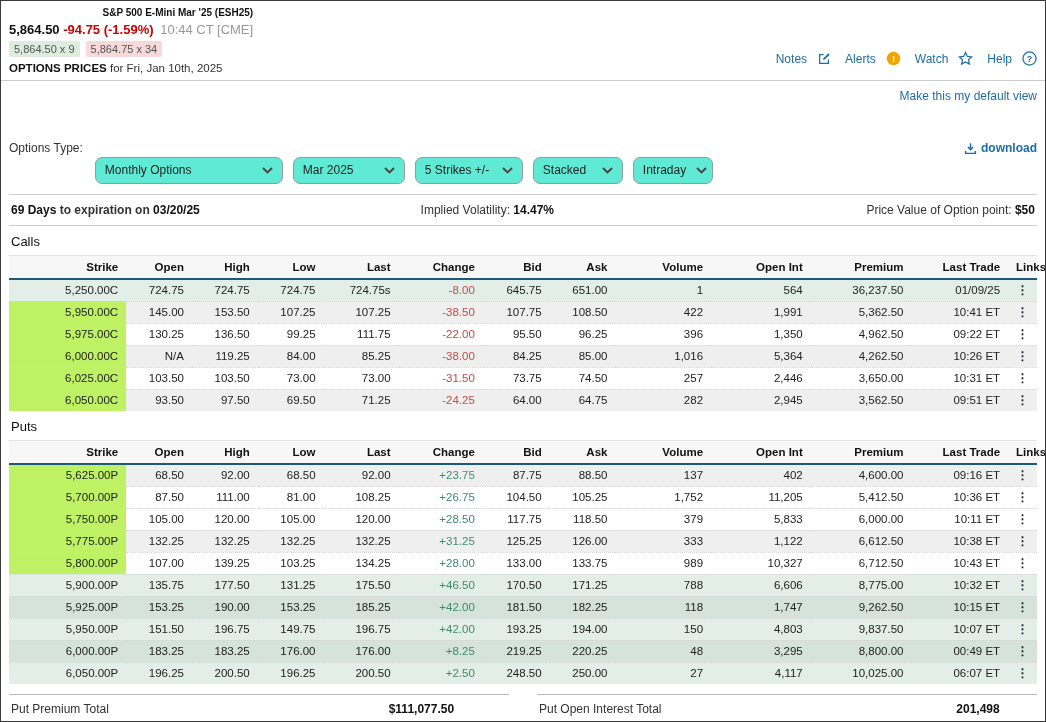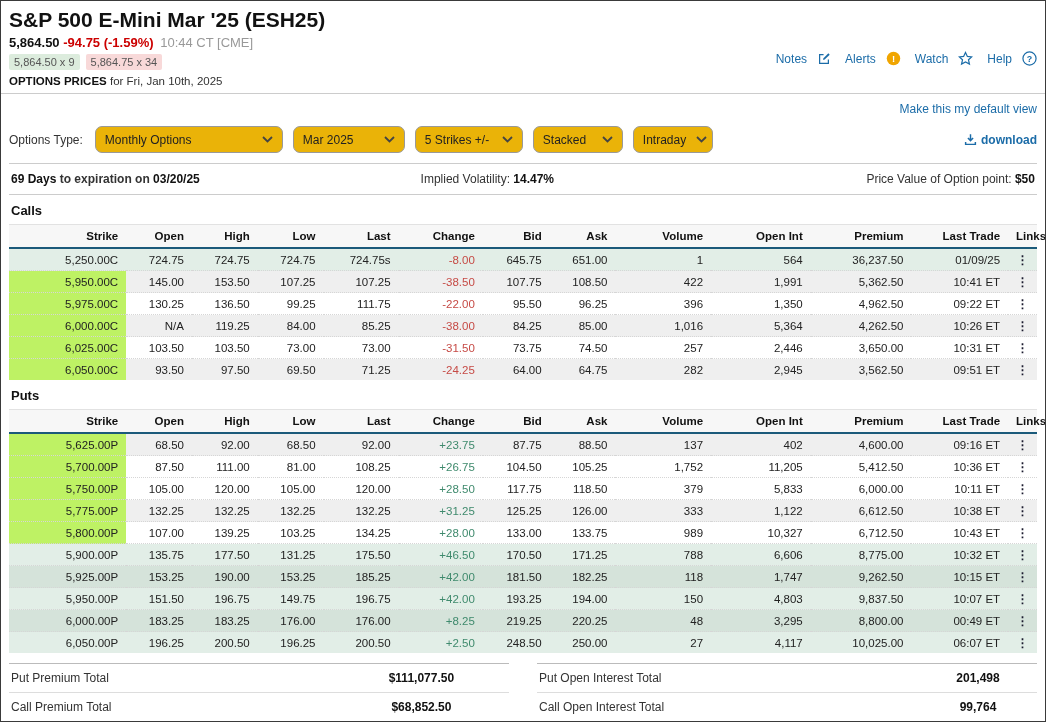--- a/index.html
+++ b/index.html
@@ -2,53 +2,53 @@
 <html><head>
 <meta charset="utf-8">
 <style>
   * { box-sizing: border-box; }
   html,body { margin:0; padding:0; background:#fff; }
   body { font-family:"Liberation Sans", sans-serif; color:#222; }
   .page { width:1046px; height:722px; border:1px solid #3a3a3a; background:#fff; padding:6px 8px 0 8px; overflow:hidden; }
 
   
   .masthead { display:flex; justify-content:space-between; align-items:flex-start; }
-  .m-title { font-size:21px; font-weight:bold; color:#111; line-height:1.25; }
+  .m-title { font-size:10px; font-weight:bold; color:#111; line-height:1.25;text-align:right; }
   .m-priceline { margin-top:2px; font-size:13px; }
   .m-last { font-weight:bold; color:#111; }
   .m-change { font-weight:bold; color:#cc0000; }
   .m-ts { font-size:13px; color:#999; margin-left:3px; }
   .m-badges { margin-top:4px; display:flex; gap:6px; font-size:11px; color:#555; }
   .badge { padding:2px 5px; border-radius:2px; }
   .badge.green { background:#dcecdd; }
   .badge.red { background:#f8d9d9; }
   .m-sub { margin-top:5px; font-size:11.5px; color:#333; padding-bottom:6px; }
   .m-sub b { font-weight:bold; color:#111; }
   .head-links { display:flex; gap:14px; align-items:center; margin-top:44px; font-size:12px; }
   .hlink { color:#1b6ca8; text-decoration:none; display:flex; align-items:center; gap:10px; cursor:pointer; }
   .divider { border-top:1px solid #ccc; margin:0 -8px; }
   .defaultview-row { text-align:right; padding:5px 0 2px 0; }
   .defaultview-row a { color:#1b6ca8; font-size:12px; text-decoration:none; }
 
   
   .toolbar { display:flex; align-items:center; gap:10px; padding:7px 0 10px 0; font-size:12px; }
   .toolbar-label { color:#333; margin-right:2px; }
-  .sel { border:1px solid #999; border-radius:7px; height:27px; display:flex; align-items:center; justify-content:space-between; padding:0 9px; color:#222; background:#eab308; cursor:pointer; }
+  .sel { border:1px solid #999; border-radius:7px; height:27px; display:flex; align-items:center; justify-content:space-between; padding:0 9px; color:#222; background:#5eead4; cursor:pointer;margin-top:44px; }
   .sel .cap { margin-left:10px; display:flex; align-items:center; }
   .sel-0 { width:188px; } .sel-1 { width:112px; } .sel-2 { width:108px; } .sel-3 { width:90px; } .sel-4 { width:80px; }
   .toolbar-spacer { flex:1; }
   .download { color:#1b6ca8; font-weight:bold; font-size:12px; display:flex; align-items:center; gap:4px; cursor:pointer; text-decoration:none; }
 
   
   .infobar { border-top:1px solid #ccc; border-bottom:1px solid #ccc; display:flex; padding:8px 2px; font-size:12px; color:#333; }
   .infobar .seg-l { width:40%;font-weight:bold; } .infobar .seg-c { width:30%; } .infobar .seg-r { width:30%; text-align:right; }
   .infobar b { color:#111; }
 
   
-  .section-title { font-size:13px; font-weight:bold; color:#111; padding:8px 2px 6px 2px; }
+  .section-title { font-size:13px; font-weight:normal; color:#111; padding:8px 2px 6px 2px; }
 
   
   table.opt { width:100%; border-collapse:collapse; font-size:11.5px; table-layout:fixed; }
   table.opt th { font-weight:bold; color:#111; text-align:right; padding:5px 8px; background:#f7f7f7; border-bottom:2px solid #1b5a7a; border-top:1px solid #e2e2e2; }
   table.opt th.links-col, table.opt td.links-cell { text-align:center; }
   table.opt td { text-align:right; padding:4.5px 8px; color:#222; }
   table.opt tbody tr + tr td { border-top:1px dotted #d6d6d6; }
   tr.row-itm-light td { background:#e2eee7; }
   tr.row-itm-dark td { background:#d5e3da; }
   tr.row-otm-shade td { background:#efefef; }

